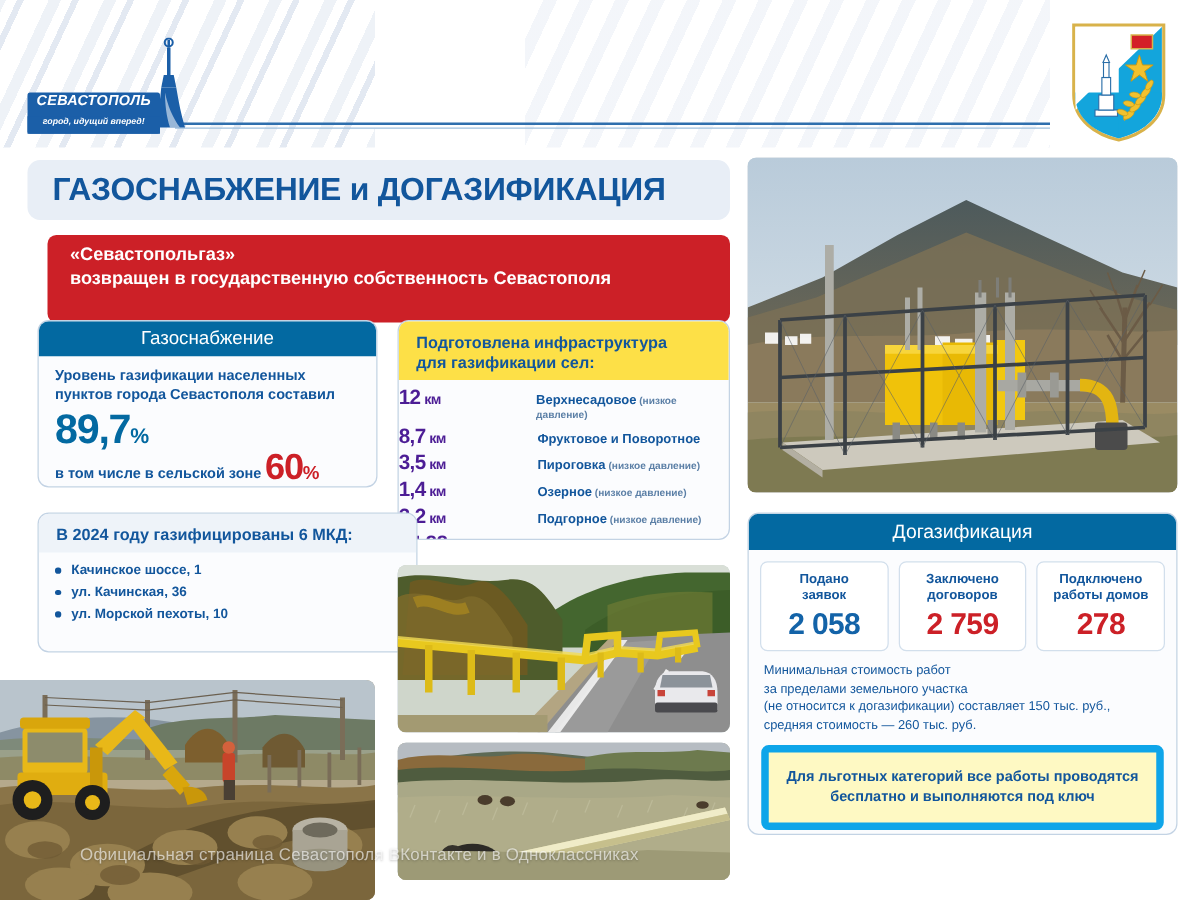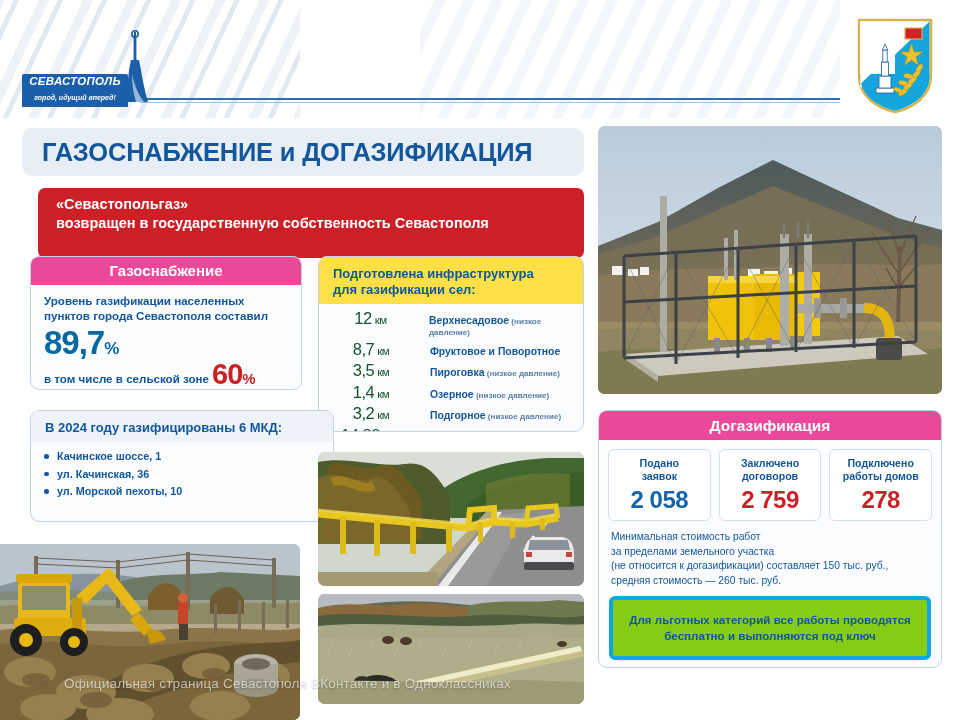--- a/index.html
+++ b/index.html
@@ -44,40 +44,40 @@
                 font-size:25.5px; font-weight:bold; letter-spacing:-0.2px; }
 
   
   .redbar { position:absolute; left:38px; top:188px; width:546px; height:70px;
             background:#cc2027; border-radius:7px; color:#fff; padding:7px 0 0 18px; }
   .redbar .l1 { font-size:14.5px; font-weight:bold; line-height:19px; }
   .redbar .l2 { font-size:14.5px; font-weight:bold; line-height:19px; }
 
   
   .card { position:absolute; background:#fbfcfe; border:1px solid #c3d3e4; border-radius:9px; overflow:hidden; }
-  .card-hd { background:#ec4899; color:#fff; text-align:center; font-weight:bold; }
+  .card-hd { background:#0369a1; color:#fff; text-align:center; font-weight:normal; }
 
   
   .c-gas { left:30px; top:256px; width:272px; height:134px; }
   .c-gas .card-hd { height:28px; line-height:28px; font-size:15px; }
   .gas-body { padding:9px 13px 0 13px; }
   .gas-lead { color:#12569c; font-size:11.6px; font-weight:bold; line-height:14.5px; }
   .gas-big { color:#0369a1; font-weight:bold; font-size:33px; line-height:34px; margin-top:3px; letter-spacing:-1px; }
   .gas-big .pct { font-size:17px; }
   .gas-row { position:relative; height:26px; margin-top:-2px; }
   .gas-rural { position:absolute; left:0; top:8px; color:#12569c; font-size:11.6px; font-weight:bold; }
   .gas-60 { position:absolute; left:168px; top:-6px; color:#cc2027; font-weight:bold; font-size:29px; letter-spacing:-1px; }
   .gas-60 .pct { font-size:15px; }
 
   
   .c-infra { left:318px; top:256px; width:266px; height:176px; }
   .infra-hd { color:#12569c; font-weight:bold; font-size:13px; line-height:16px; padding:9px 0 6px 14px; background:#fde047; }
   .infra-list { padding:5px 0 0 0; }
   .infra-row { display:flex; align-items:baseline; margin-bottom:2.5px; }
-  .infra-km { width:104px; text-align:center; color:#14532d; font-weight:normal; font-size:16.5px; letter-spacing:-.5px; }
+  .infra-km { width:104px; text-align:left; color:#4c1d95; font-weight:bold; font-size:16.5px; letter-spacing:-.5px; }
   .infra-km .u { font-size:11.5px; margin-left:3px; }
   .infra-nm { color:#12569c; font-weight:bold; font-size:10.4px; padding-left:7px; }
   .infra-nm .sub { font-weight:bold; font-size:8.1px; color:#5b7fa6; }
 
   
   .c-mkd { left:30px; top:410px; width:304px; height:112px; }
   .mkd-hd { color:#12569c; font-weight:bold; font-size:13px; padding:9px 0 7px 14px; background:#eef3f9; }
   .mkd-ul { padding:6px 0 0 26px; }
   .mkd-li { color:#12569c; font-size:10.8px; font-weight:bold; line-height:17.5px; position:relative; }
   .mkd-li::before { content:""; position:absolute; left:-13px; top:6px; width:4.5px; height:4.5px;
@@ -85,21 +85,21 @@
 
   
   .c-dog { left:598px; top:410px; width:344px; height:258px; background:#fbfcfe; }
   .c-dog .card-hd { height:29px; line-height:29px; font-size:15.5px; }
   .dog-stats { display:flex; gap:8px; padding:9px 9px 0 9px;align-items:center; }
   .dog-cell { flex:1; background:#ffffff; border:1px solid #d2dfec; border-radius:6px;
               text-align:center; padding:7px 2px 6px 2px; }
   .dog-lbl { color:#12569c; font-size:10.6px; font-weight:bold; line-height:13px; }
   .dog-val { font-weight:bold; font-size:24px; margin-top:3px; letter-spacing:-.5px; }
   .dog-note { color:#12569c; font-size:10.3px; line-height:14.6px; padding:9px 12px 0 12px; }
-  .dog-free { margin:8px 10px 0 10px; background:#84cc16; border:4px solid #0ea5e9; border-radius:6px;
+  .dog-free { margin:8px 10px 0 10px; background:#fef9c3; border:6px solid #0ea5e9; border-radius:6px;
               text-align:center; padding:12px 8px; color:#12569c; font-size:11.6px; font-weight:bold; line-height:16px; }
 
   
   .photo { position:absolute; border-radius:7px; overflow:hidden; background:#cfd8e0; }
   .ph-station { left:598px; top:126px; width:344px; height:268px; }
   .ph-road    { left:318px; top:452px; width:266px; height:134px; }
   .ph-field   { left:318px; top:594px; width:266px; height:110px; }
   .ph-dig     { left:0px;   top:544px; width:300px; height:176px; border-radius:0 7px 7px 0; }
 
   .photo svg { display:block; width:100%; height:100%; }

